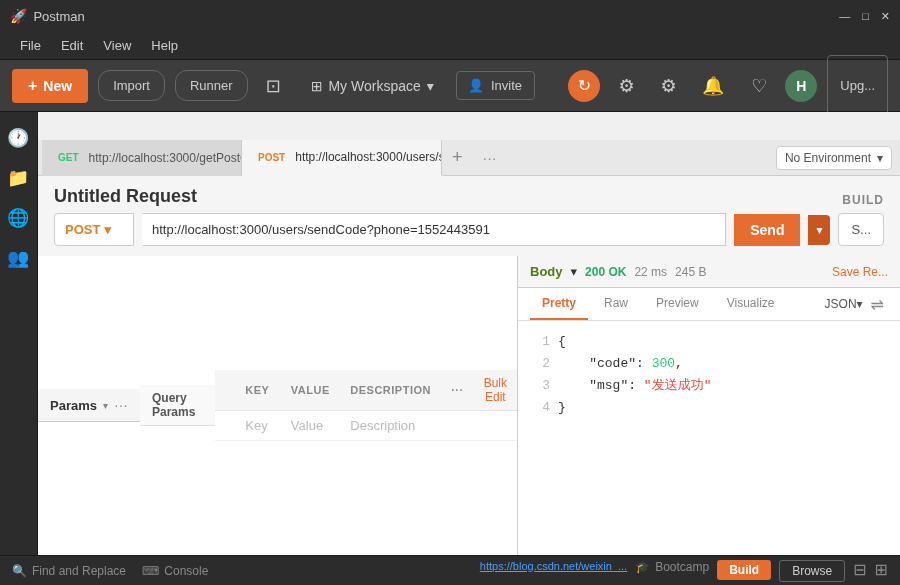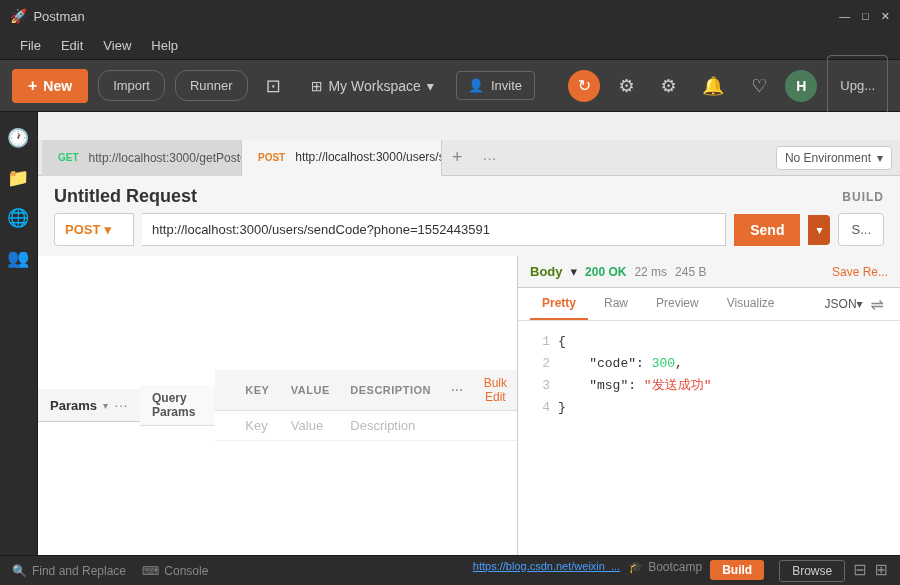--- a/index.html
+++ b/index.html
@@ -263,21 +263,21 @@
       display: flex;
       flex-direction: column;
       background: #f5f5f5;
       padding: 0;
       overflow: hidden;
     }
 
     
     .request-header {
       display: flex;
-      align-items: center;
+      align-items: flex-end;
       justify-content: space-between;
       padding: 10px 16px 6px;
       background: #f5f5f5;
     }
     .request-title {
       font-size: 18px;
       font-weight: 600;
       color: #333;
     }
     .build-label {
@@ -567,21 +567,20 @@
       font-weight: 600;
     }
     .browse-tab-btn {
       background: transparent;
       color: #ccc;
       border: 1px solid #666;
       border-radius: 3px;
       padding: 3px 12px;
       font-size: 12px;
       cursor: pointer;
-      margin-left: 7px;
     }
     .status-icon-btn {
       color: #888;
       font-size: 16px;
       cursor: pointer;
     }
     .url-preview {
       color: #4a9eff;
       font-size: 11px;
       text-decoration: underline;

